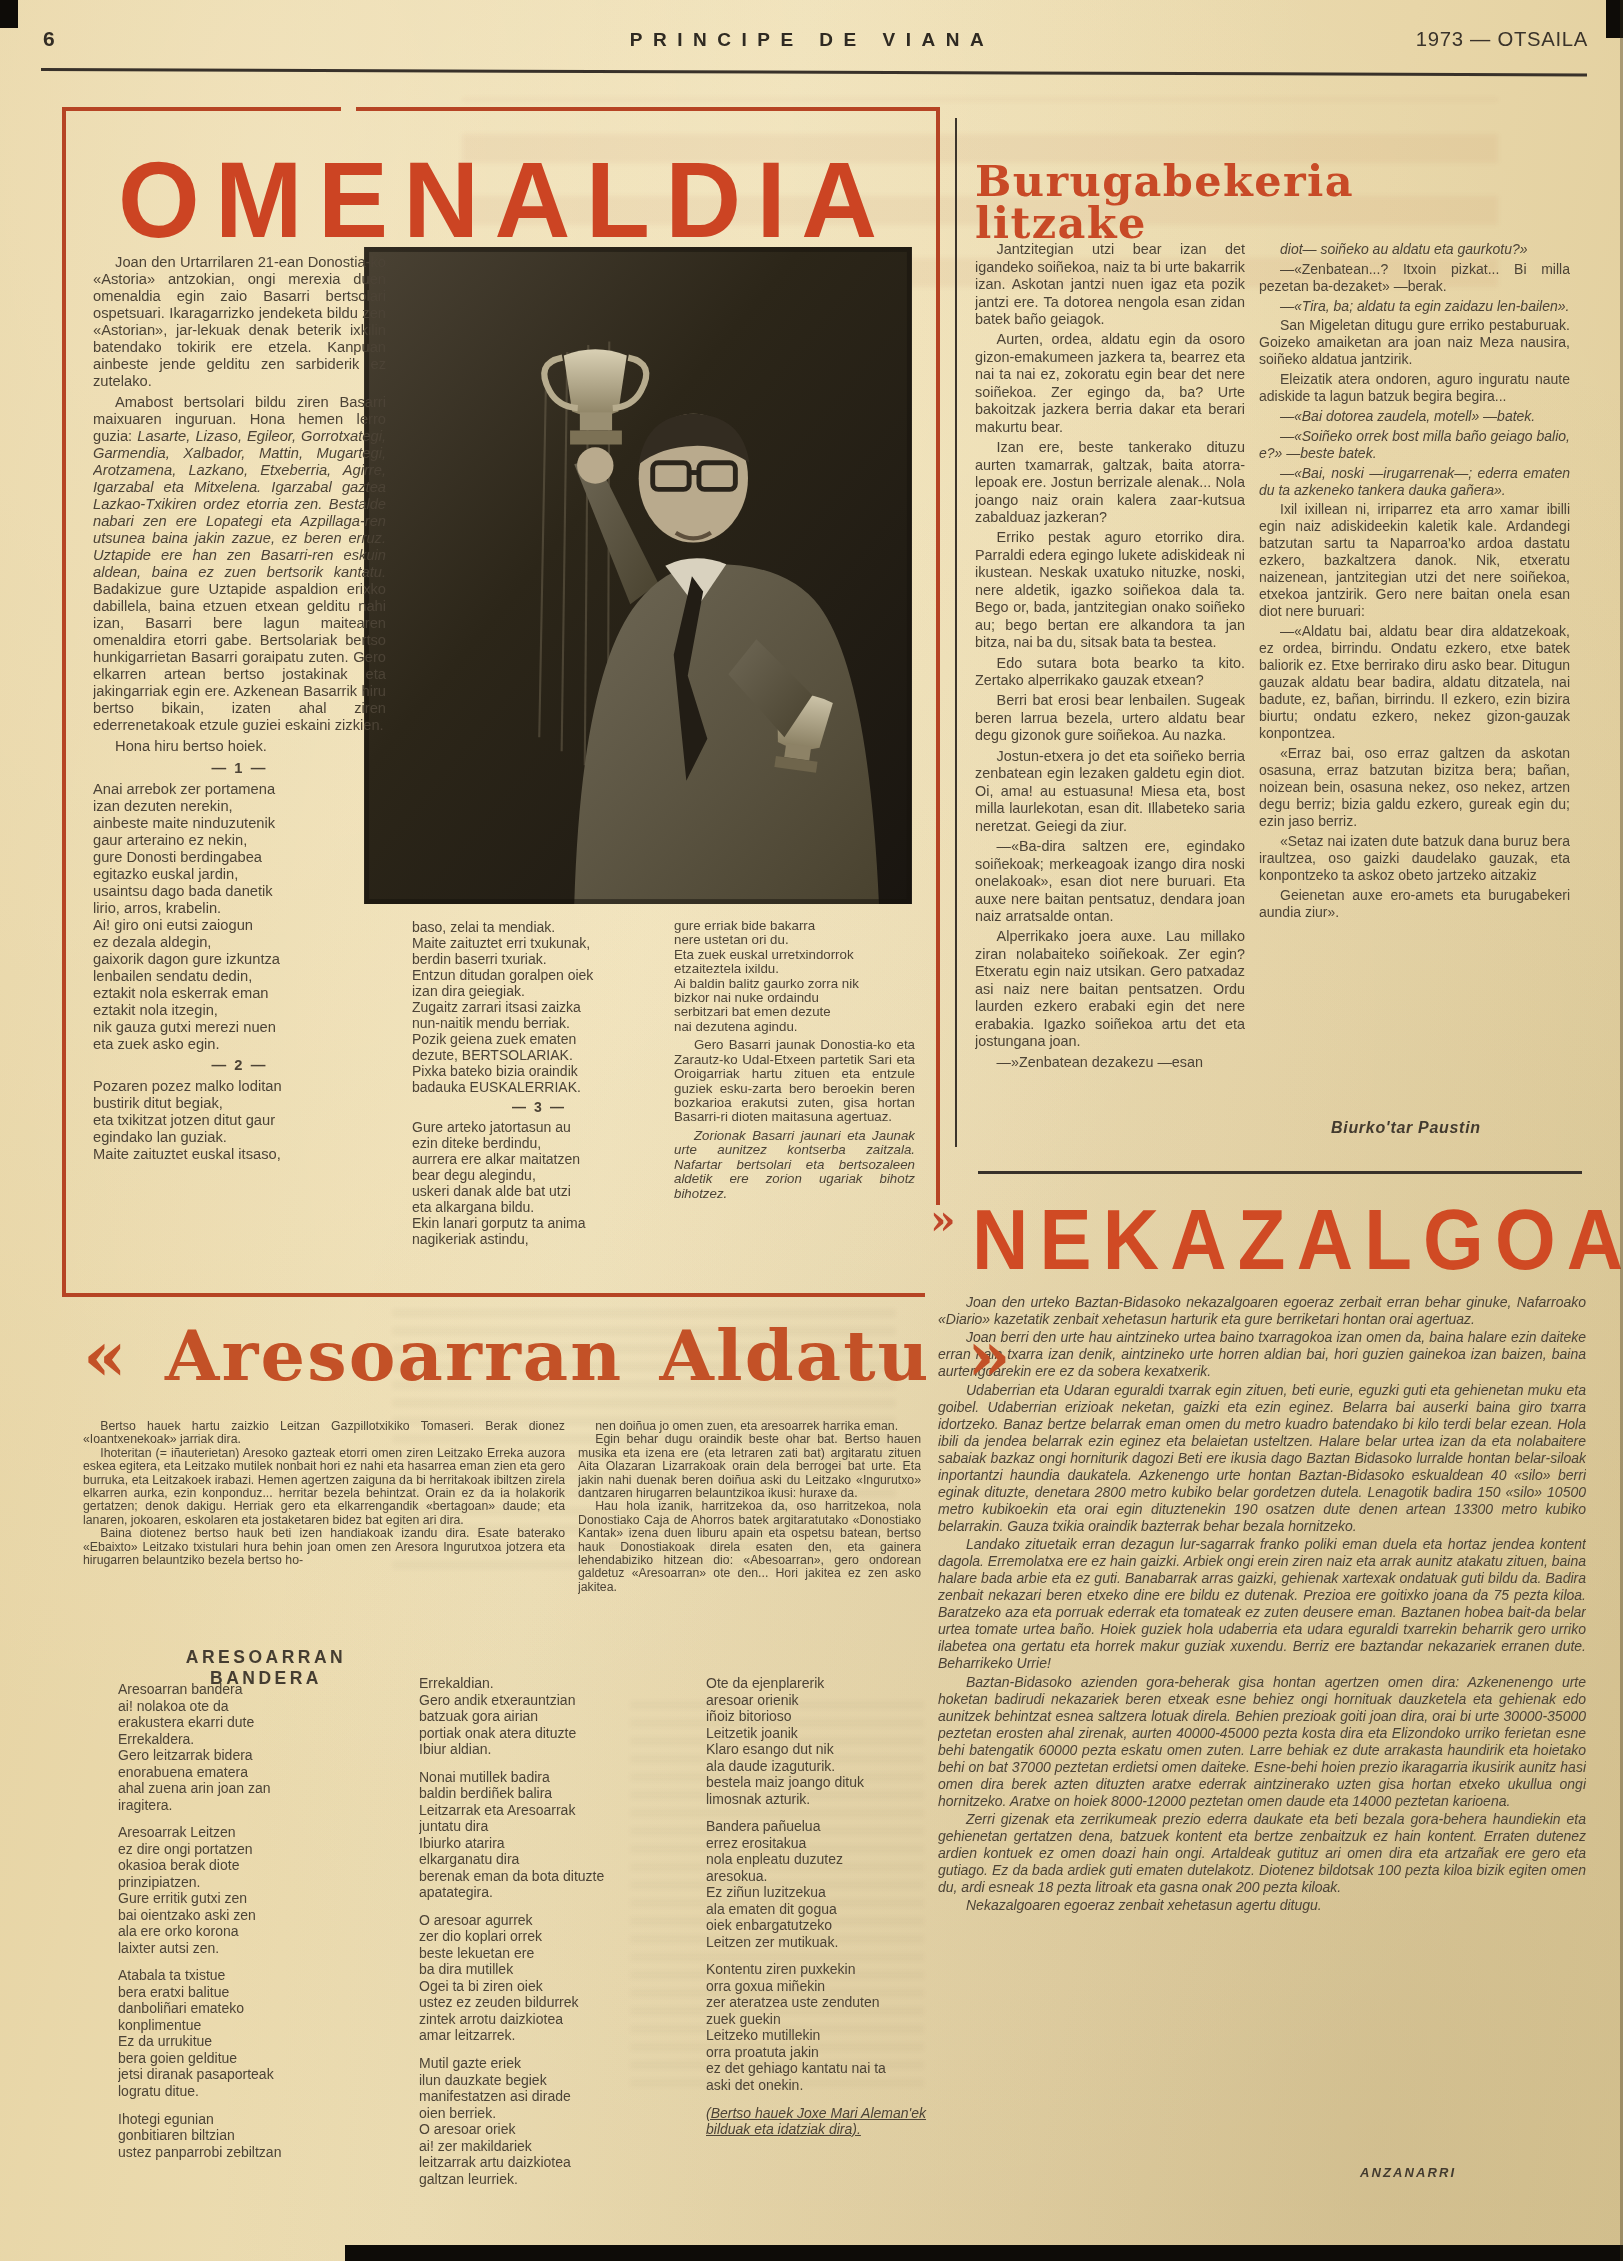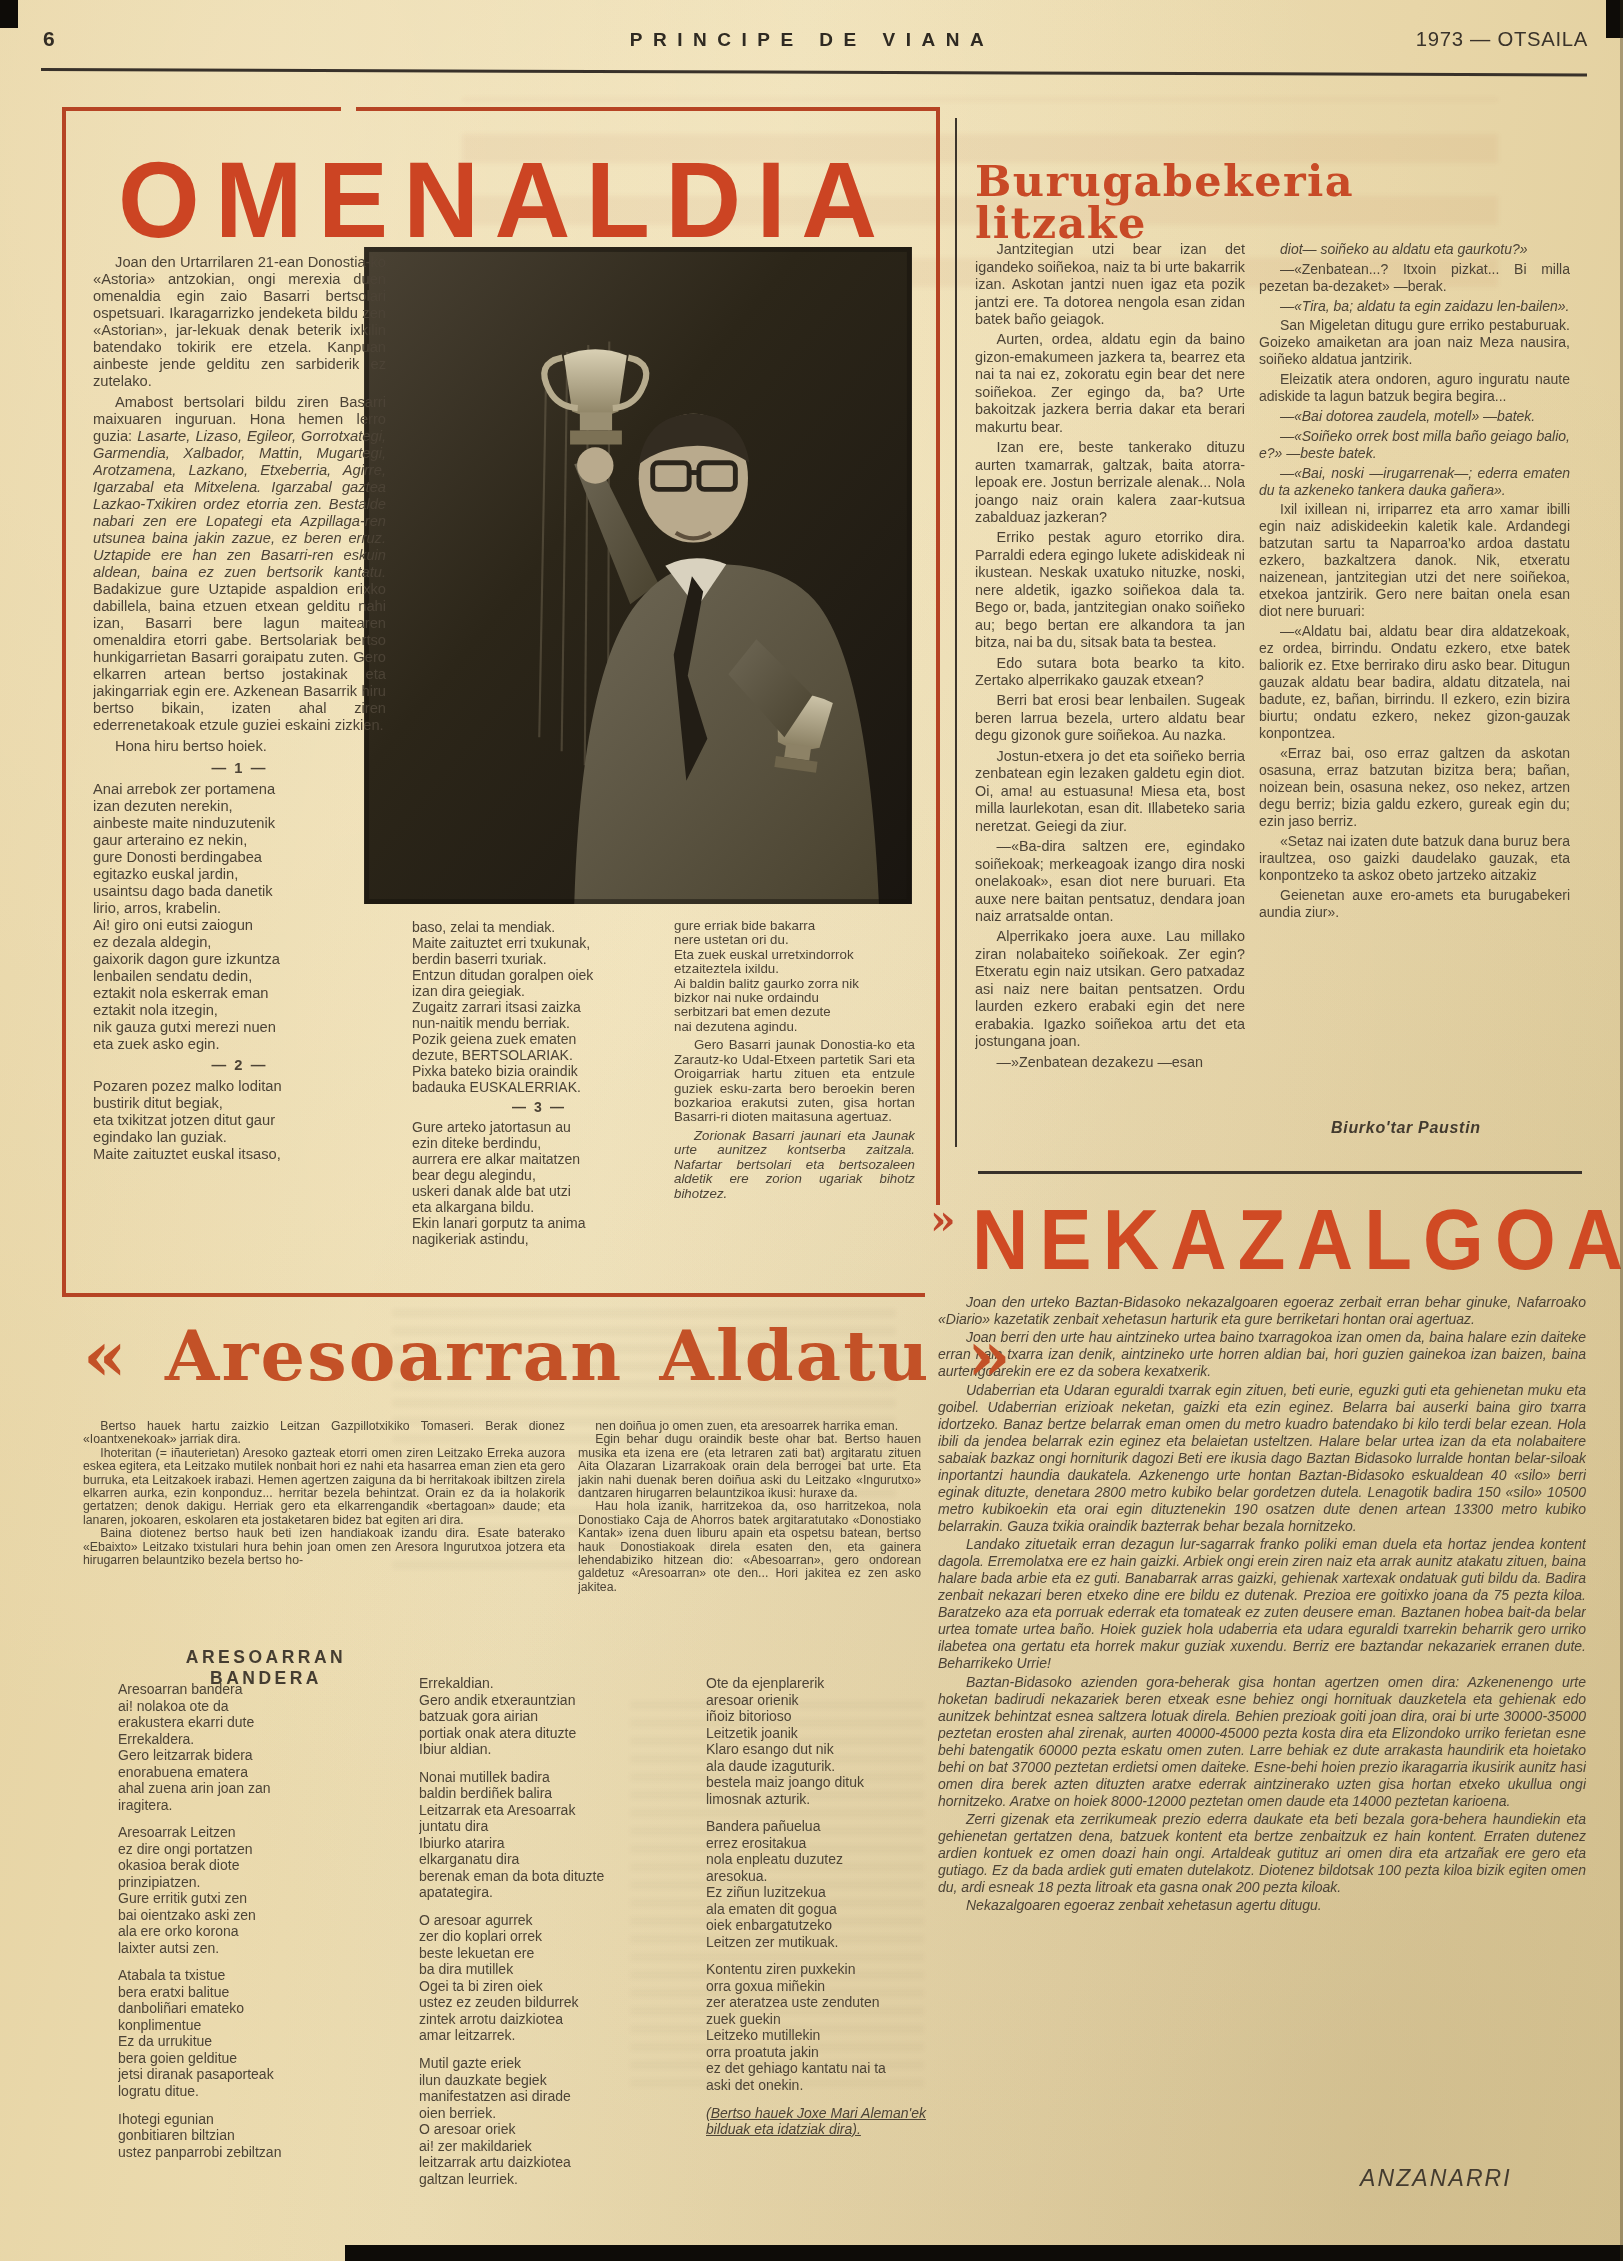--- a/index.html
+++ b/index.html
@@ -40,21 +40,21 @@
   .c-neka{font-size:14px;line-height:17px;font-style:italic;}
   .c-neka p{margin:0 0 1.4px;text-indent:2em;}
   .c-intro{font-size:12.3px;line-height:13.4px;}
   .c-intro p{margin:0;text-indent:1.4em;}
   .c-verse{font-size:14px;line-height:16.5px;text-align:left;}
   .stanza{white-space:pre-line;margin:0 0 11.2px;}
   .verse{white-space:pre-line;text-align:left;text-indent:0 !important;margin:0 0 2.8px;}
   .vlabel{text-align:center;text-indent:0 !important;margin:4.2px 0 2.8px;font-weight:bold;letter-spacing:2.1px;}
   .it{font-style:italic;}
   .sig{font-style:italic;font-weight:bold;font-size:16px;color:#433b2f;letter-spacing:0.7px;}
-  .sig2{font-style:italic;font-weight:normal;font-size:23px;color:#433b2f;letter-spacing:2.1px;}
+  .sig2{font-style:italic;font-weight:bold;font-size:13px;color:#433b2f;letter-spacing:2.1px;}
   .ornament{color:#c0452a;font-size:41px;font-weight:bold;font-family:"DejaVu Serif",serif;}
   
   .bar{background:#0e0c08;}
   .ghost{pointer-events:none;filter:blur(2.1px);}
   .g1{background:repeating-linear-gradient(0deg, rgba(165,75,45,.055) 0 29px, rgba(165,75,45,0) 29px 62px);}
   .g2{background:repeating-linear-gradient(0deg, rgba(95,78,48,.065) 0 7.7px, rgba(95,78,48,0) 7.7px 18px);}
 </style>
 </head>
 <body>
 
@@ -200,21 +200,21 @@
     <p>Gero Basarri jaunak Donostia-ko eta Zarautz-ko Udal-Etxeen partetik Sari eta Oroigarriak hartu zituen eta entzule guziek esku-zarta bero beroekin beren bozkarioa erakutsi zuten, gisa hortan Basarri-ri dioten maitasuna agertuaz.</p>
     <p class="it">Zorionak Basarri jaunari eta Jaunak urte aunitzez kontserba zaitzala. Nafartar bertsolari eta bertsozaleen aldetik ere zorion ugariak bihotz bihotzez.</p>
   </div>
 
   <div class="abs h-buru" style="left:975px;top:160px;">
     <div>Burugabekeria</div>
     <div>litzake</div>
   </div>
   <div class="col c-buru" style="left:975px;top:241px;width:270px;height:903px;">
     <p>Jantzitegian utzi bear izan det igandeko soiñekoa, naiz ta bi urte bakarrik izan. Askotan jantzi nuen igaz eta pozik jantzi ere. Ta dotorea nengola esan zidan batek baño geiagok.</p>
-    <p>Aurten, ordea, aldatu egin da baino gizon-emakumeen jazkera ta, bearrez eta nai ta nai ez, zokoratu egin bear det nere soiñekoa. Zer egingo da, ba? Urte bakoitzak jazkera berria dakar eta berari makurtu bear.</p>
+    <p>Aurten, ordea, aldatu egin da osoro gizon-emakumeen jazkera ta, bearrez eta nai ta nai ez, zokoratu egin bear det nere soiñekoa. Zer egingo da, ba? Urte bakoitzak jazkera berria dakar eta berari makurtu bear.</p>
     <p>Izan ere, beste tankerako dituzu aurten txamarrak, galtzak, baita atorra-lepoak ere. Jostun berrizale alenak... Nola joango naiz orain kalera zaar-kutsua zabalduaz jazkeran?</p>
     <p>Erriko pestak aguro etorriko dira. Parraldi edera egingo lukete adiskideak ni ikustean. Neskak uxatuko nituzke, noski, nere aldetik, igazko soiñekoa dala ta. Bego or, bada, jantzitegian onako soiñeko au; bego bertan ere alkandora ta jan bitza, nai ba du, sitsak bata ta bestea.</p>
     <p>Edo sutara bota bearko ta kito. Zertako alperrikako gauzak etxean?</p>
     <p>Berri bat erosi bear lenbailen. Sugeak beren larrua bezela, urtero aldatu bear degu gizonok gure soiñekoa. Au nazka.</p>
     <p>Jostun-etxera jo det eta soiñeko berria zenbatean egin lezaken galdetu egin diot. Oi, ama! au estuasuna! Miesa eta, bost milla laurlekotan, esan dit. Illabeteko saria neretzat. Geiegi da ziur.</p>
     <p>—«Ba-dira saltzen ere, egindako soiñekoak; merkeagoak izango dira noski onelakoak», esan diot nere buruari. Eta auxe nere baitan pentsatuz, dendara joan naiz arratsalde ontan.</p>
     <p>Alperrikako joera auxe. Lau millako ziran nolabaiteko soiñekoak. Zer egin? Etxeratu egin naiz utsikan. Gero patxadaz asi naiz nere baitan pentsatzen. Ordu laurden ezkero erabaki egin det nere erabakia. Igazko soiñekoa artu det eta jostungana joan.</p>
     <p>—»Zenbatean dezakezu —esan</p>
   </div>
   <div class="col c-buru" style="left:1259px;top:241px;width:311px;height:875px;font-size:14px;line-height:17px;">

